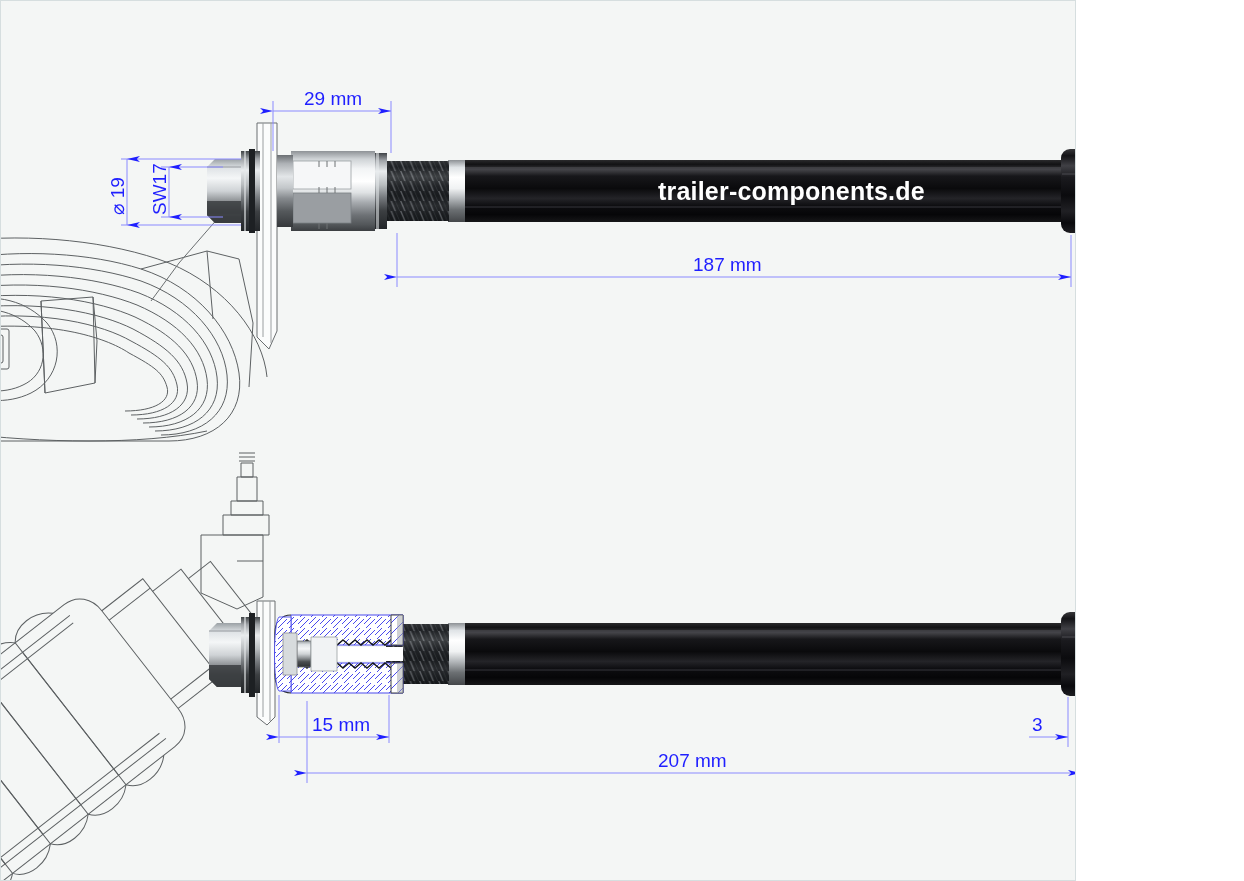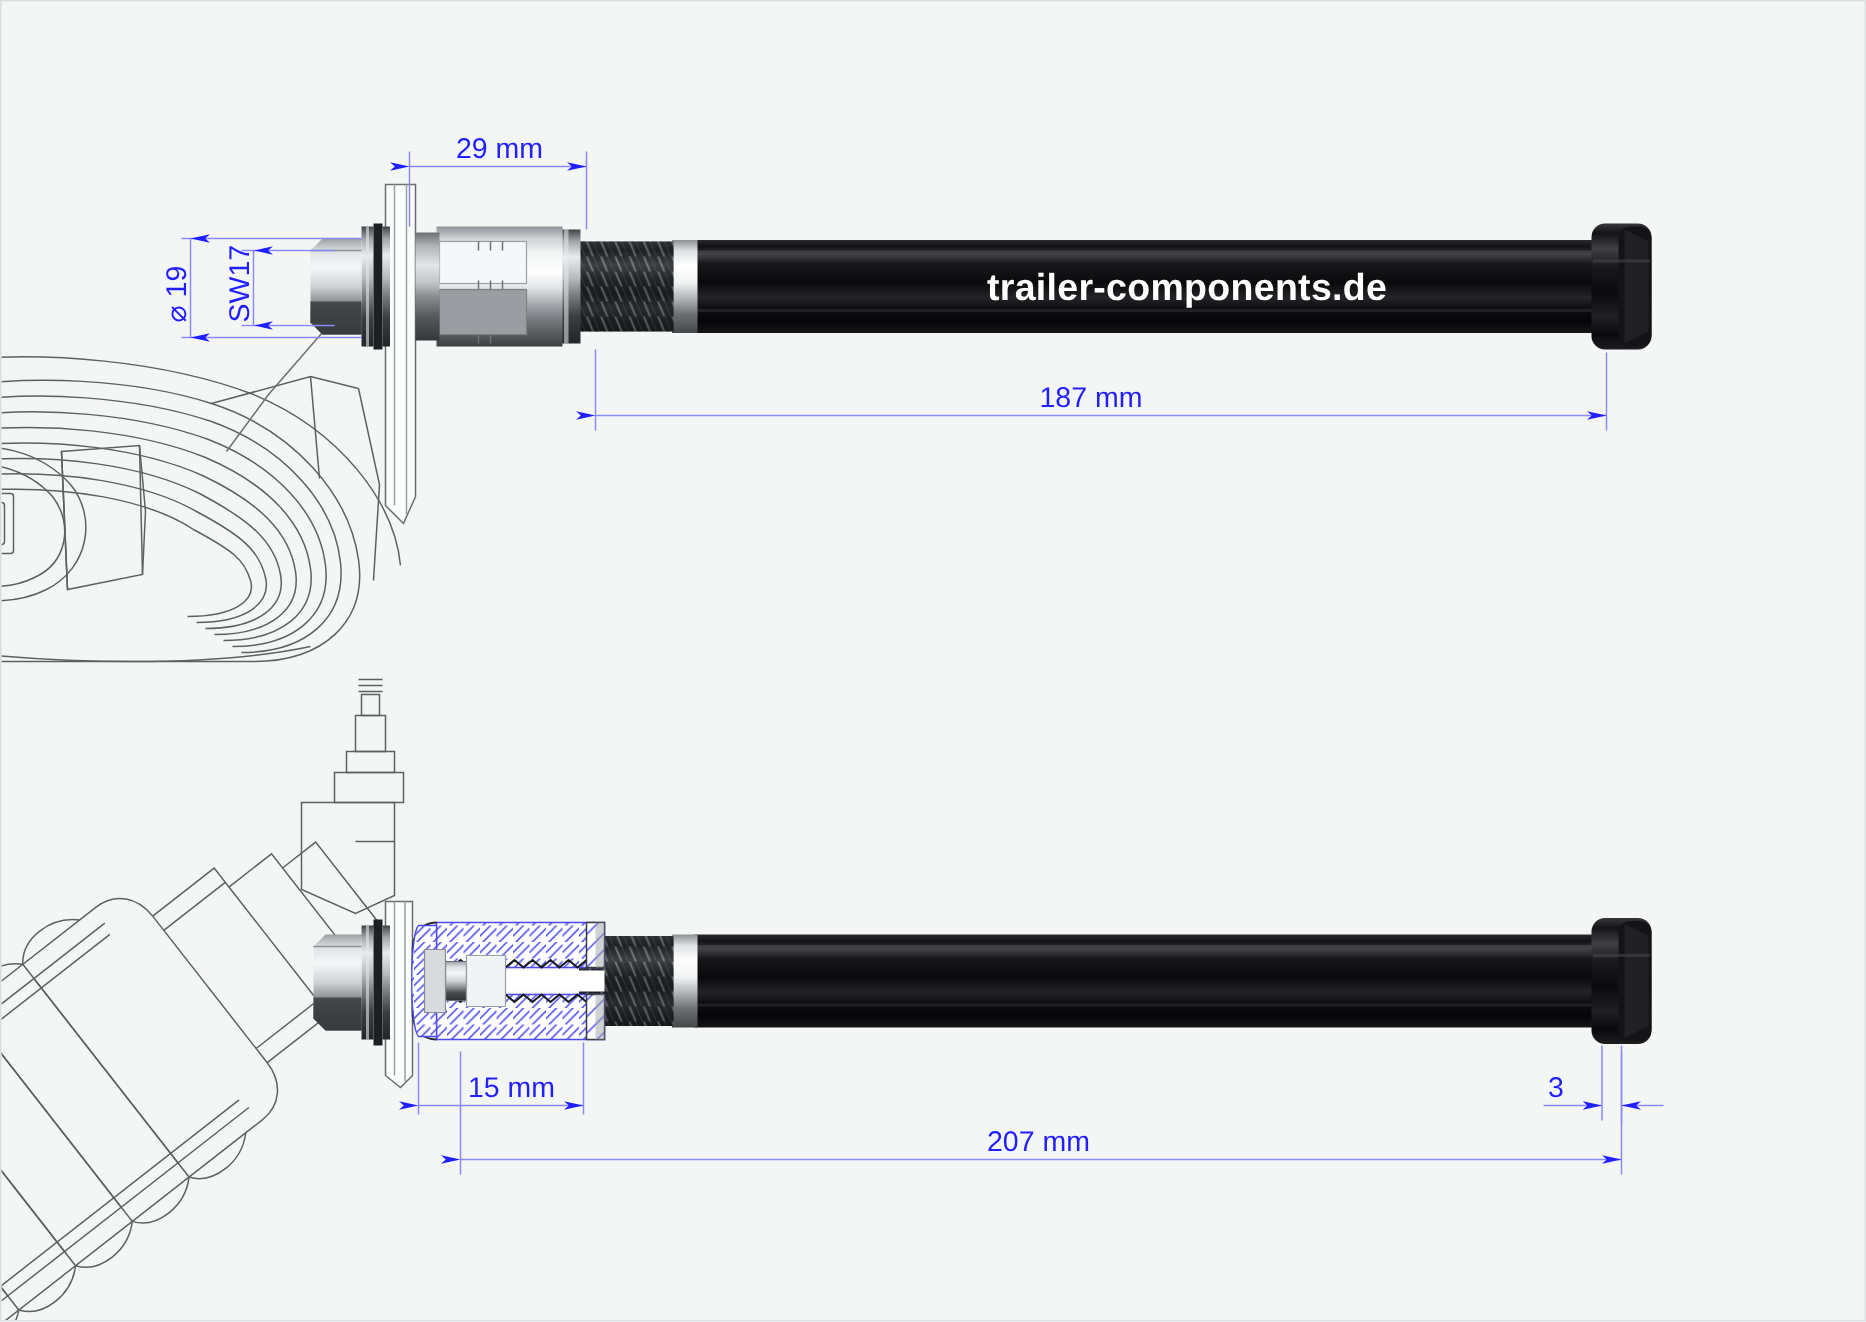--- a/index.html
+++ b/index.html
@@ -5,21 +5,21 @@
   html, body {
     margin: 0;
     padding: 0;
     background: #ffffff;
   }
   body {
     font-family: "Liberation Sans", sans-serif;
   }
   #canvas-wrap {
     position: relative;
-    width: 1244px;
+    width: 1076px;
     height: 881px;
     background: #f4f6f5;
     border: 1px solid #d6dedf;
     box-sizing: border-box;
     overflow: hidden;
   }
   #drawing-svg {
     position: absolute;
     left: 0;
     top: 0;

